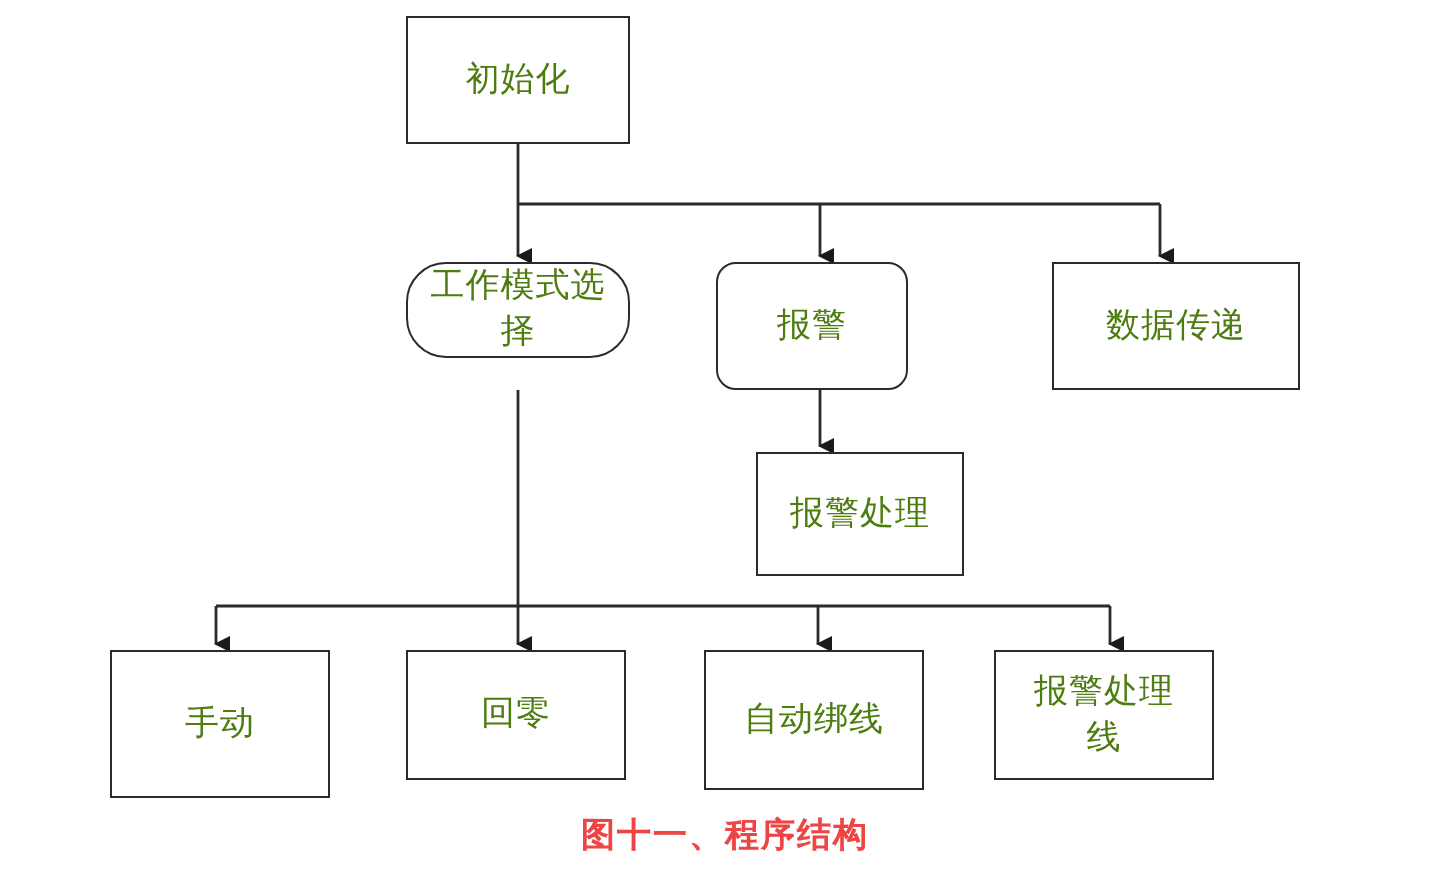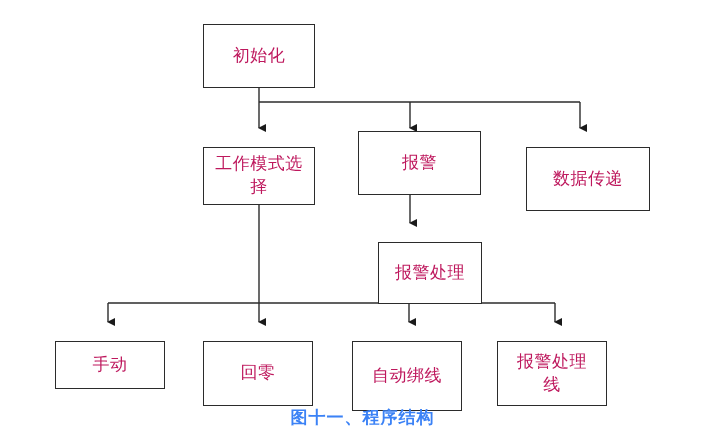--- a/index.html
+++ b/index.html
@@ -19,47 +19,46 @@
   }
   .node {
     position: absolute;
     box-sizing: border-box;
     border: 1px solid #2b2b2b;
     background: #ffffff;
     display: flex;
     align-items: center;
     justify-content: center;
     text-align: center;
-    color: #be185d;
+    color: #4d7c0f;
     font-size: 17px;
     line-height: 1.35;
     letter-spacing: 0.5px;
     padding: 2px 6px;
-    margin-top: 16px;
   }
   .node-label {
     display: block;
     white-space: pre-line;
   }
   svg.edges {
     position: absolute;
     left: 0;
     top: 0;
     width: 725px;
     height: 444px;
     pointer-events: none;
   }
   .caption {
     position: absolute;
     left: 0;
     width: 725px;
     text-align: center;
     font-size: 17px;
     font-weight: bold;
-    color: #3b82f6;
+    color: #ef4444;
     letter-spacing: 1px;
   }
 </style>
 </head>
 <body>
 
 <div id="canvas">
 
   <svg class="edges" viewBox="0 0 725 444" xmlns="http://www.w3.org/2000/svg">
     <defs>
@@ -80,34 +79,34 @@
         <polyline points="259,303 259,322" fill="none" stroke="#2b2b2b" stroke-width="1.4" marker-end="url(#arrowhead)"></polyline>
         <polyline points="409,303 409,322" fill="none" stroke="#2b2b2b" stroke-width="1.4" marker-end="url(#arrowhead)"></polyline>
         <polyline points="555,303 555,322" fill="none" stroke="#2b2b2b" stroke-width="1.4" marker-end="url(#arrowhead)"></polyline>
       </g>
   </svg>
 
   <div id="node-layer">
       <div class="node" style="left: 203px; top: 8px; width: 112px; height: 64px;">
         <span class="node-label">初始化</span>
       </div>
-      <div class="node" style="left: 203px; top: 131px; width: 112px; height: 58px;">
+      <div class="node" style="left: 203px; top: 131px; width: 112px; height: 48px; border-radius: 20px;">
         <span class="node-label">工作模式选
 择</span>
       </div>
-      <div class="node" style="left: 358px; top: 115px; width: 123px; height: 64px;">
+      <div class="node" style="left: 358px; top: 131px; width: 96px; height: 64px; border-radius: 10px;">
         <span class="node-label">报警</span>
       </div>
       <div class="node" style="left: 526px; top: 131px; width: 124px; height: 64px;">
         <span class="node-label">数据传递</span>
       </div>
       <div class="node" style="left: 378px; top: 226px; width: 104px; height: 62px;">
         <span class="node-label">报警处理</span>
       </div>
-      <div class="node" style="left: 55px; top: 325px; width: 110px; height: 48px;">
+      <div class="node" style="left: 55px; top: 325px; width: 110px; height: 74px;">
         <span class="node-label">手动</span>
       </div>
       <div class="node" style="left: 203px; top: 325px; width: 110px; height: 65px;">
         <span class="node-label">回零</span>
       </div>
       <div class="node" style="left: 352px; top: 325px; width: 110px; height: 70px;">
         <span class="node-label">自动绑线</span>
       </div>
       <div class="node" style="left: 497px; top: 325px; width: 110px; height: 65px;">
         <span class="node-label">报警处理

